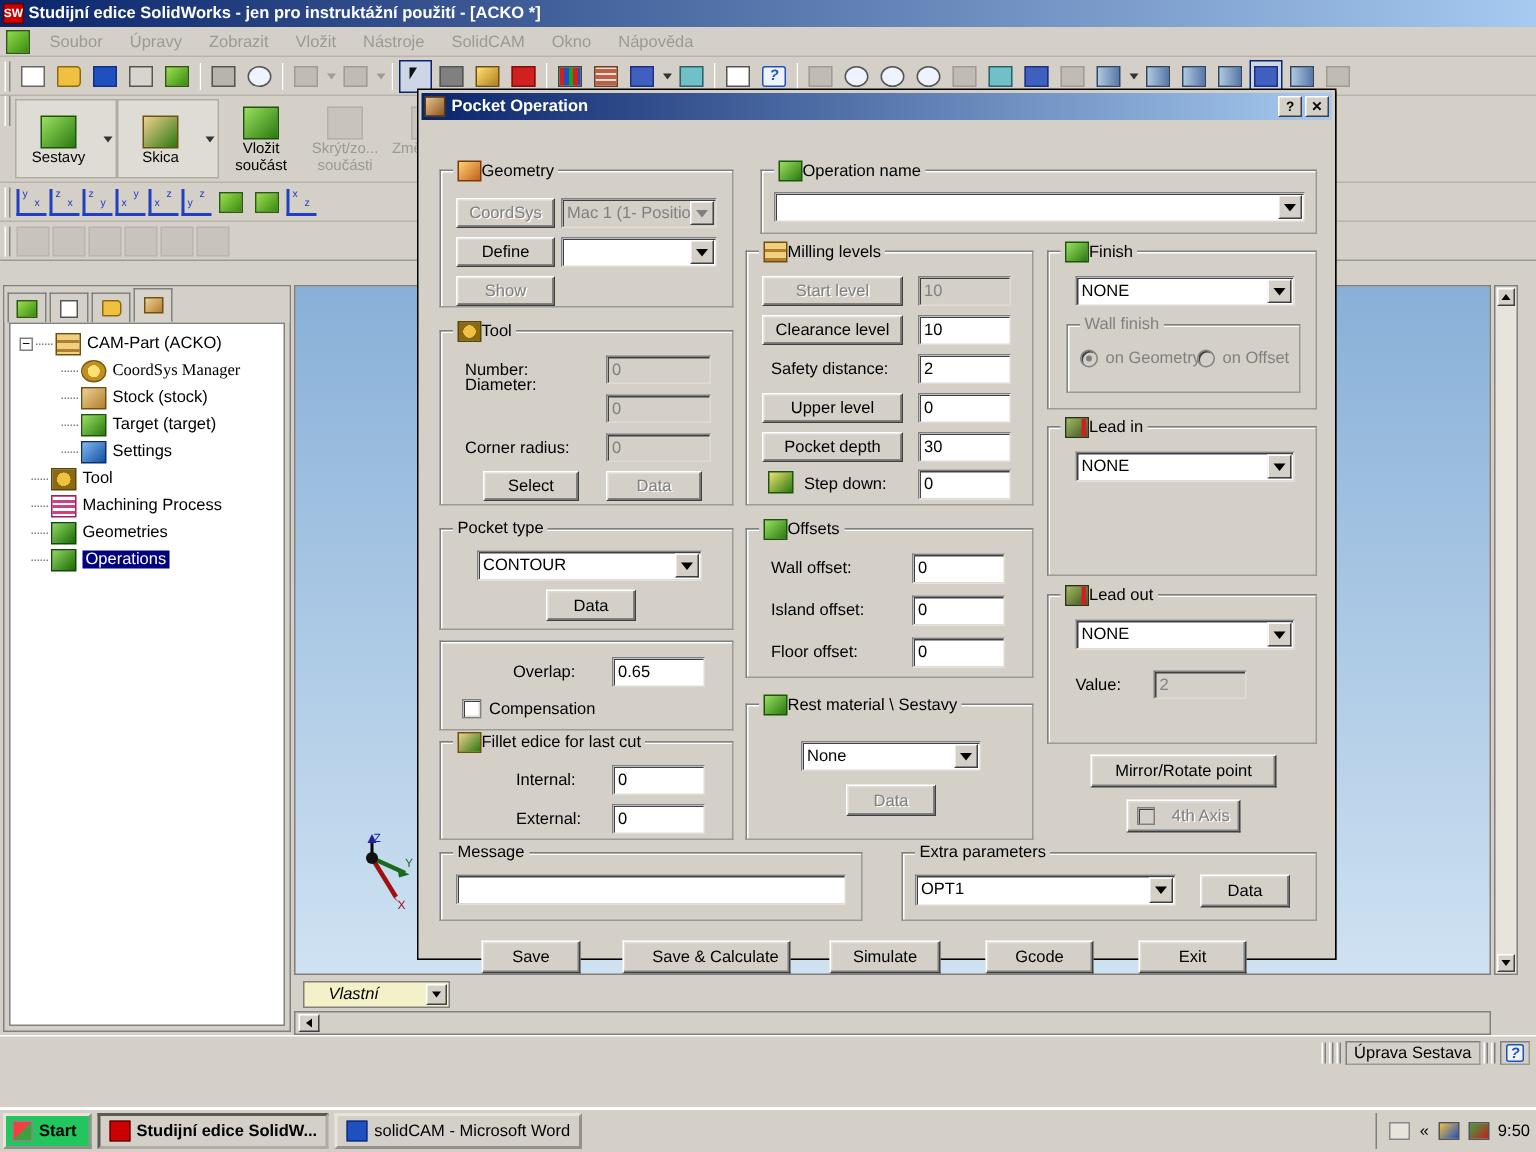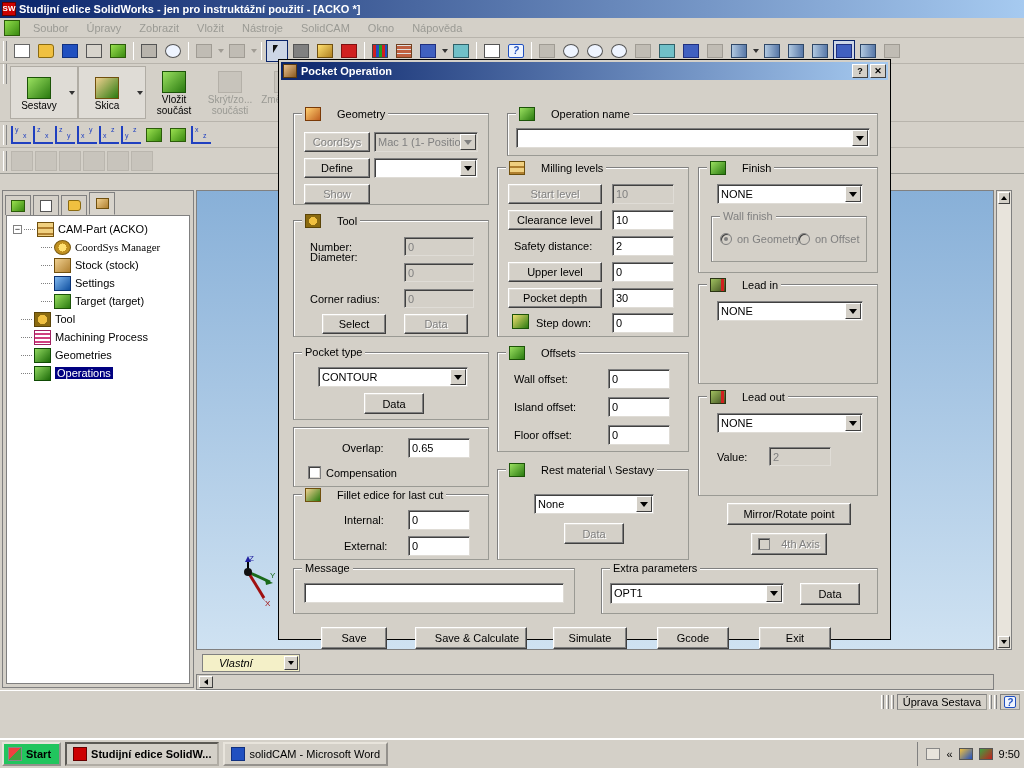--- a/index.html
+++ b/index.html
@@ -240,21 +240,21 @@
     color: #000; font-size: 9px; font-weight: bold; display:flex; align-items:center; justify-content:center;
   }
   .dlg-body { position: relative; width: 100%; height: calc(100% - 18px); }
 
   .gbox {
     position: absolute; border: 1px solid #9a9a94; border-top-color:#808080; border-left-color:#808080;
     box-shadow: 1px 1px 0 #fff inset;
   }
   .gbox > .legend {
     position: absolute; top: -7px; left: 8px; background: #d4d0c8; padding: 0 3px;
-    font-size: 11px; white-space: nowrap; display:flex; align-items:center; gap:16px;
+    font-size: 11px; white-space: nowrap; display:flex; align-items:center; gap:0;
   }
   .gbox > .legend.dis { color: #808080; }
   .legicon { width: 16px; height: 14px; display:inline-block; }
 
   .w95btn {
     background: #d4d0c8; border: 1px solid #fff; border-right-color:#404040; border-bottom-color:#404040;
     box-shadow: inset -1px -1px 0 #808080, inset 1px 1px 0 #dfdcd6;
     font-size: 11px; display:flex; align-items:center; justify-content:center;
     color: #000; cursor: default; position: absolute;
   }
@@ -563,28 +563,28 @@
       </div>
 
       <div class="trow" style="padding-left:32px;">
         <span class="tdash"></span>
         <span class="ticon i-cube-tan"></span>
         <span>Stock (stock)</span>
       </div>
 
       <div class="trow" style="padding-left:32px;">
         <span class="tdash"></span>
+        <span class="ticon i-cube-green"></span>
+        <span>Target (target)</span>
+      </div>
+
+      <div class="trow" style="padding-left:32px;">
+        <span class="tdash"></span>
         <span class="ticon i-wrench"></span>
         <span>Settings</span>
-      </div>
-
-      <div class="trow" style="padding-left:32px;">
-        <span class="tdash"></span>
-        <span class="ticon i-cube-green"></span>
-        <span>Target (target)</span>
       </div>
 
       <div class="trow" style="padding-left:12px;">
         <span class="tdash"></span>
         <span class="ticon i-gear"></span>
         <span>Tool</span>
       </div>
 
       <div class="trow" style="padding-left:12px;">
         <span class="tdash"></span>

